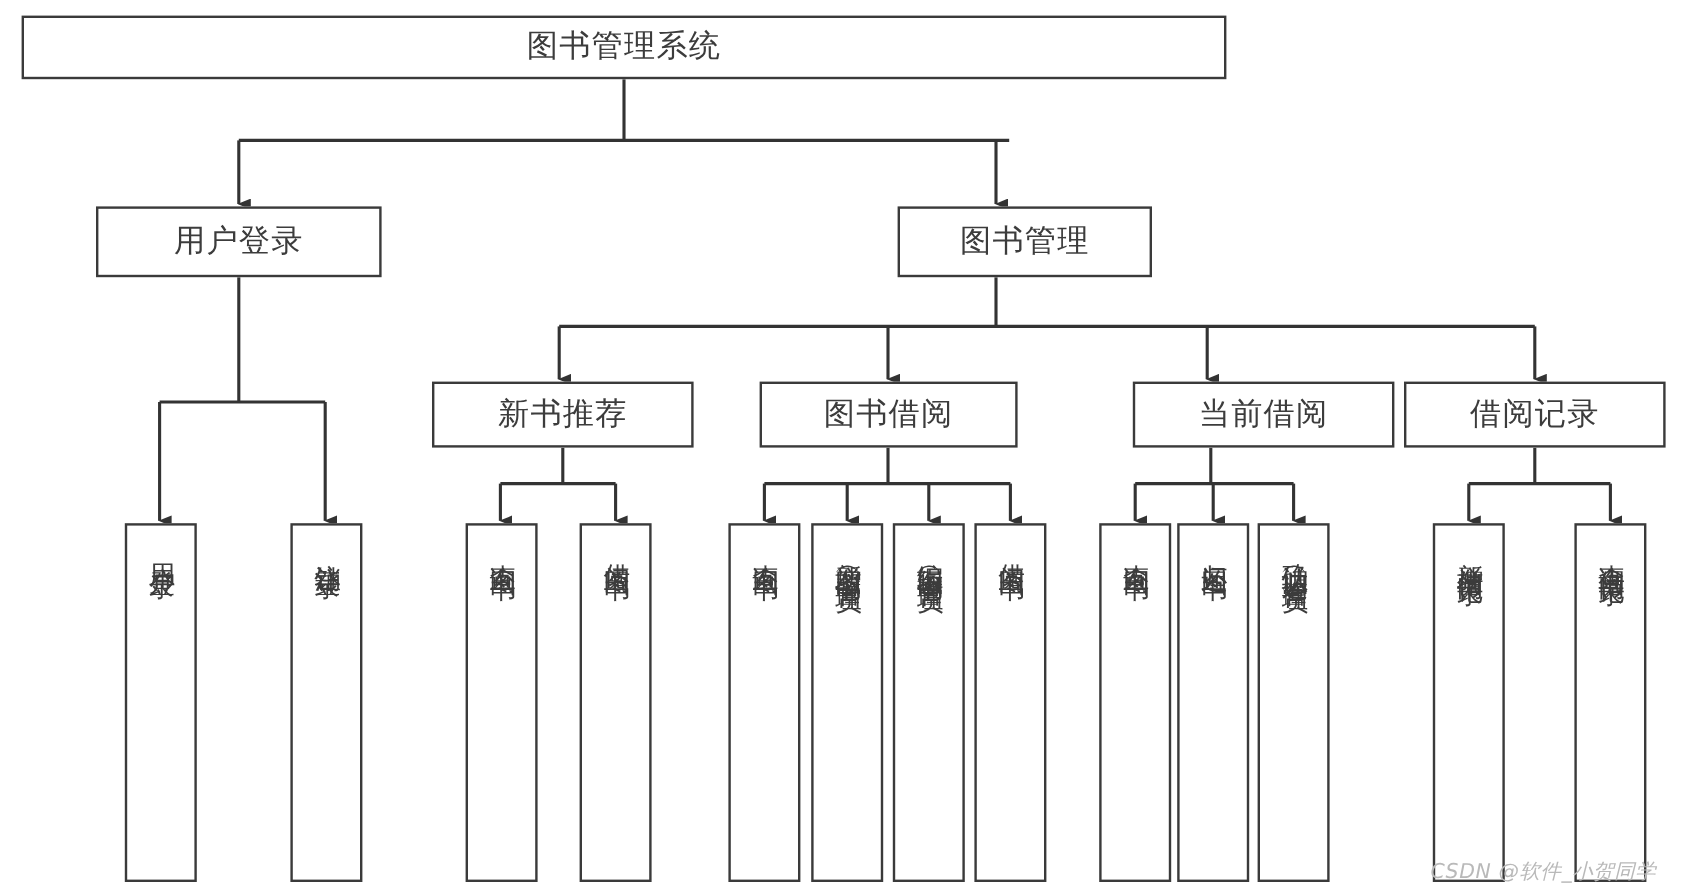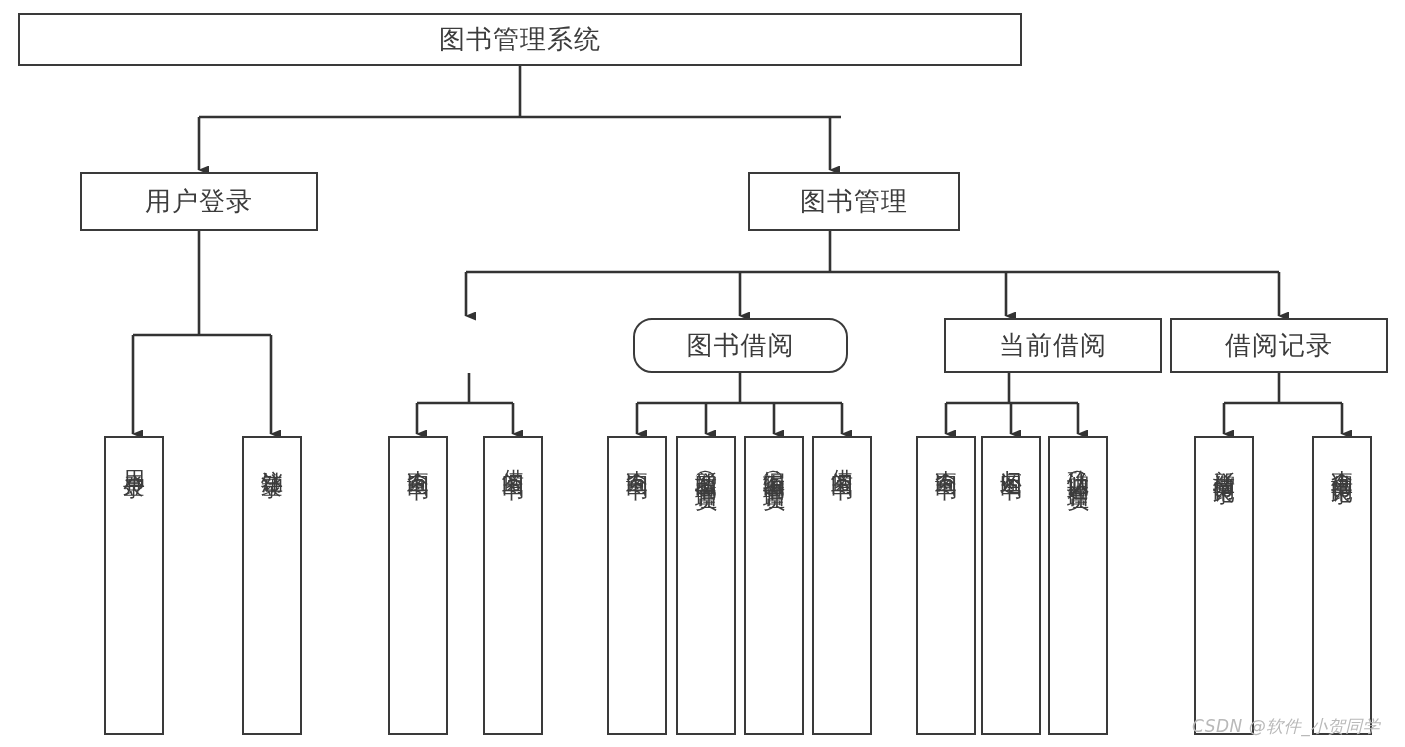--- a/index.html
+++ b/index.html
@@ -125,22 +125,25 @@
   </div>
 
   <div class="node" style="left:80px; top:172px; width:238px; height:59px;">
     <span class="lbl">用户登录</span>
   </div>
 
   <div class="node" style="left:712px; top:172px; width:212px; height:59px;margin-left:36px;">
     <span class="lbl">图书管理</span>
   </div>
 
-
-  <div class="node" style="left:633px; top:318px; width:215px; height:55px;border-radius:19px;">
+  <div class="node" style="left:360px; top:318px; width:218px; height:55px;">
+    <span class="lbl">新书推荐</span>
+  </div>
+
+  <div class="node" style="left:633px; top:318px; width:215px; height:55px;">
     <span class="lbl">图书借阅</span>
   </div>
 
   <div class="node" style="left:900px; top:318px; width:218px; height:55px;margin-left:44px;">
     <span class="lbl">当前借阅</span>
   </div>
 
   <div class="node" style="left:1170px; top:318px; width:218px; height:55px;text-align:center;">
     <span class="lbl">借阅记录</span>
   </div>

